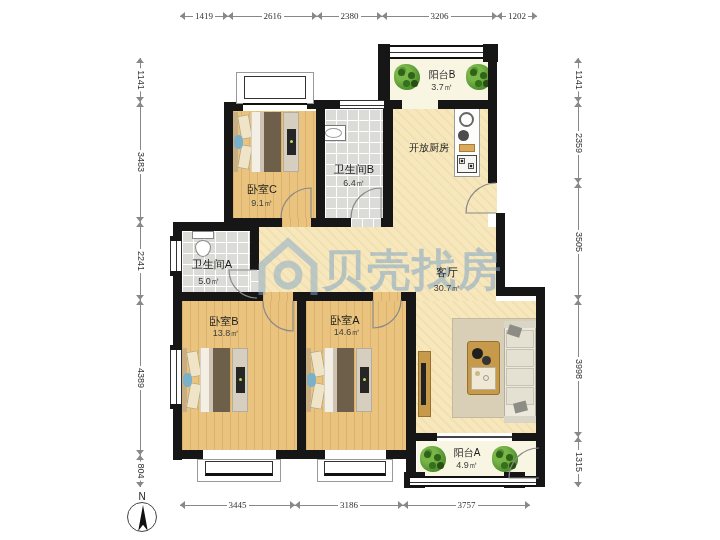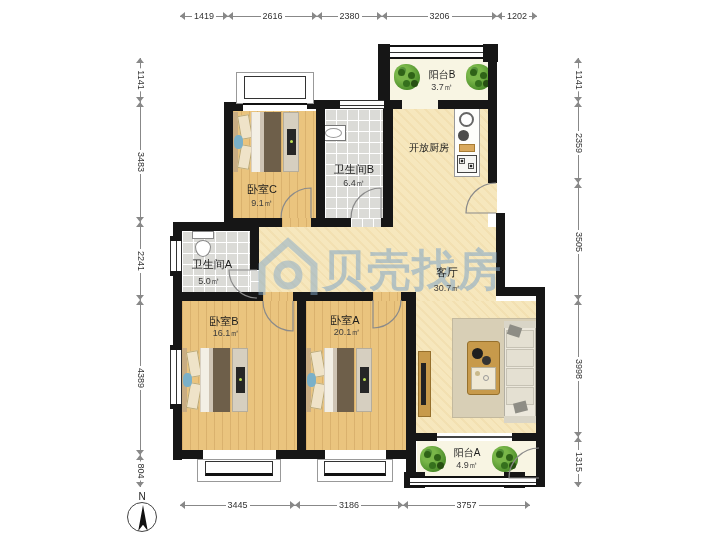--- a/index.html
+++ b/index.html
@@ -7,21 +7,21 @@
   #plan div{position:absolute;box-sizing:border-box;}
   .w{background:#161616;z-index:40;}
   .wood{background:#eac47e;background-image:repeating-linear-gradient(90deg,rgba(146,95,35,.18) 0 1px,transparent 1px 8px);z-index:1;}
   .cream{background:#f6e7bd;background-image:repeating-linear-gradient(45deg,rgba(226,192,124,.18) 0 2px,transparent 2px 7px);z-index:1;}
   .tile{background:#dbdbd7;background-image:linear-gradient(#fff 1px,transparent 1px),linear-gradient(90deg,#fff 1px,transparent 1px);background-size:11px 11px;z-index:1;}
   .balc{background:#f8f5e3;z-index:1;}
   .gap{z-index:2;}
   .win{background:#fff;z-index:45;}
   .rname{transform:translate(-50%,-50%);font-size:11px;color:#1c1c1c;z-index:60;white-space:nowrap;text-align:center;}
   .rarea{transform:translate(-50%,-50%);font-size:9px;color:#3c3c3c;z-index:60;white-space:nowrap;}
-  .dimh{height:12px;background:linear-gradient(#888 0 0) center/100% 1px no-repeat;z-index:70;}
+  .dimh{height:12px;background:linear-gradient(#888 0 0) center/100% 1px no-repeat;z-index:70;font-family:Liberation Serif, serif;}
   .dimh::before{content:'';position:absolute;left:0;top:2px;width:0;height:0;border:4px solid transparent;border-left:0;border-right:5px solid #888;}
   .dimh::after{content:'';position:absolute;right:0;top:2px;width:0;height:0;border:4px solid transparent;border-right:0;border-left:5px solid #888;}
   .dimv{width:12px;background:linear-gradient(90deg,#888 0 0) center/1px 100% no-repeat;z-index:70;}
   .dimv::before{content:'';position:absolute;top:0;left:2px;width:0;height:0;border:4px solid transparent;border-top:0;border-bottom:5px solid #888;}
   .dimv::after{content:'';position:absolute;bottom:0;left:2px;width:0;height:0;border:4px solid transparent;border-bottom:0;border-top:5px solid #888;}
   .dimh span,.dimv span{position:absolute;left:50%;top:50%;background:#fff;padding:0 2px;font-size:9px;color:#333;line-height:1;white-space:nowrap;}
   .dimh span{transform:translate(-50%,-50%);}
   .dimv span{transform:translate(-50%,-50%) rotate(90deg);}
   .plant{width:26px;height:26px;z-index:12;}
   .plant::before{content:'';position:absolute;inset:0;background:radial-gradient(circle at 35% 35%,#79b649 0 30%,#4e8f2c 70%,#38701c);border-radius:46% 54% 50% 50%;}
@@ -140,23 +140,23 @@
 
   <div id="wm-text" style="left:322px;top:248px">贝壳找房</div>
 
   <div class="rname" style="left:262px;top:189px">卧室C</div>
   <div class="rarea" style="left:262px;top:203px">9.1㎡</div>
   <div class="rname" style="left:354px;top:169px">卫生间B</div>
   <div class="rarea" style="left:354px;top:183px">6.4㎡</div>
   <div class="rname" style="left:212px;top:264px">卫生间A</div>
   <div class="rarea" style="left:209px;top:281px">5.0㎡</div>
   <div class="rname" style="left:224px;top:321px">卧室B</div>
-  <div class="rarea" style="left:226px;top:333px">16.1㎡</div>
+  <div class="rarea" style="left:226px;top:333px">13.8㎡</div>
   <div class="rname" style="left:345px;top:320px">卧室A</div>
-  <div class="rarea" style="left:347px;top:332px">20.1㎡</div>
+  <div class="rarea" style="left:347px;top:332px">14.6㎡</div>
   <div class="rname" style="left:447px;top:272px">客厅</div>
   <div class="rarea" style="left:447px;top:288px">30.7㎡</div>
   <div class="rname" style="left:429px;top:148px;font-size:10px">开放厨房</div>
   <div class="rname" style="left:442px;top:75px;font-size:10px">阳台B</div>
   <div class="rarea" style="left:442px;top:87px">3.7㎡</div>
   <div class="rname" style="left:467px;top:453px;font-size:10px">阳台A</div>
   <div class="rarea" style="left:467px;top:465px">4.9㎡</div>
 
   <div class="dimh" style="left:180px;top:10px;width:48px">
       <span>1419</span>

